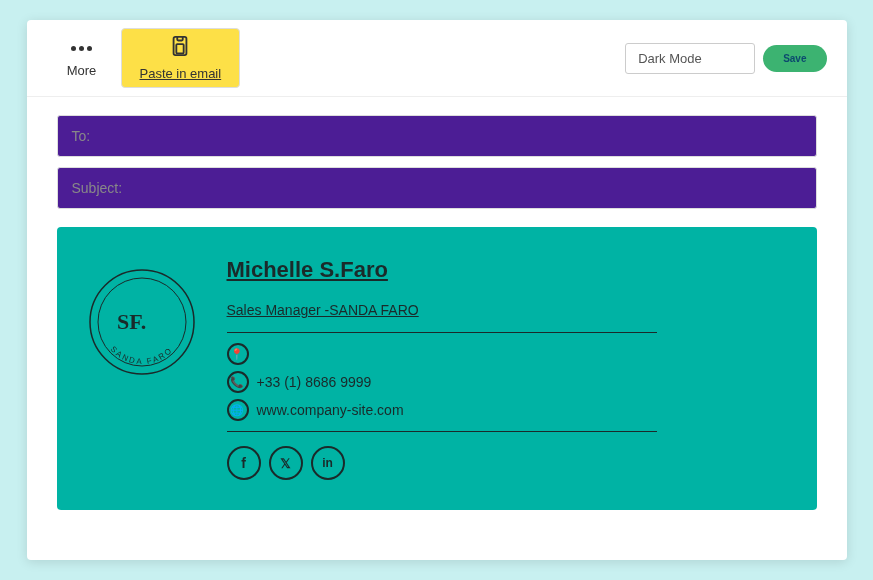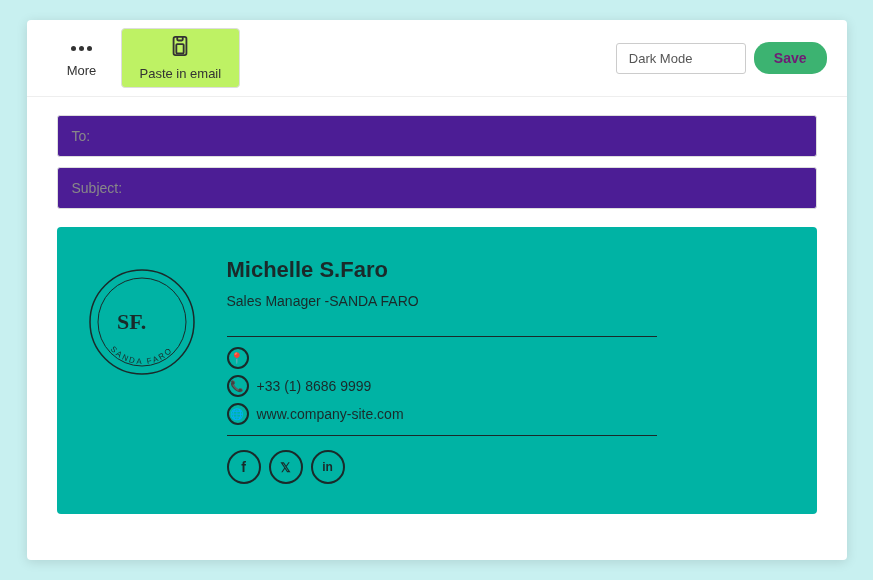--- a/index.html
+++ b/index.html
@@ -42,22 +42,23 @@
       border-radius: 4px;
       border: none;
       background: transparent;
       font-size: 13px;
       color: #333;
       gap: 4px;
       min-width: 70px;
       text-align: right;
     }
     .toolbar-btn.active {
-      background: #bef264;
+      background: #fde047;
       border: 1px solid #ddd;
+      text-decoration: underline;
     }
     .toolbar-btn .btn-icon {
       font-size: 20px;
       color: #333;
     }
     .toolbar-btn .btn-label {
       font-size: 13px;
       color: #333;
     }
     .toolbar-right {
@@ -69,25 +70,25 @@
       border: 1px solid #ccc;
       border-radius: 3px;
       padding: 7px 12px;
       font-size: 13px;
       color: #555;
       width: 130px;
       outline: none;
     }
     .save-btn {
       background: #3cb371;
-      color: #701a75;
+      color: #0c4a6e;
       border: none;
       border-radius: 15px;
       padding: 8px 20px;
-      font-size: 14px;
+      font-size: 10px;
       cursor: pointer;
       font-weight: bold;
     }
 
     
     .form-area {
       padding: 18px 30px 0 30px;
     }
     .email-field {
       border: 1px solid #ddd;
@@ -118,26 +119,28 @@
       margin-top: 10px;
     }
     
     .sig-info {
       flex: 1;
     }
     .sig-name {
       font-size: 22px;
       font-weight: bold;
       color: #1a2a2a;
-      margin-bottom: 10px;
+      margin-bottom: 19px;
+      text-decoration: underline;
     }
     .sig-title {
       font-size: 14px;
       color: #1a2a2a;
-      margin-bottom: 27px;
+      margin-bottom: 14px;
+      text-decoration: underline;
     }
     .sig-divider {
       border: none;
       border-top: 1px solid #1a2a2a;
       margin-bottom: 10px;
       width: 430px;
     }
     .sig-divider-bottom {
       border: none;
       border-top: 1px solid #1a2a2a;

